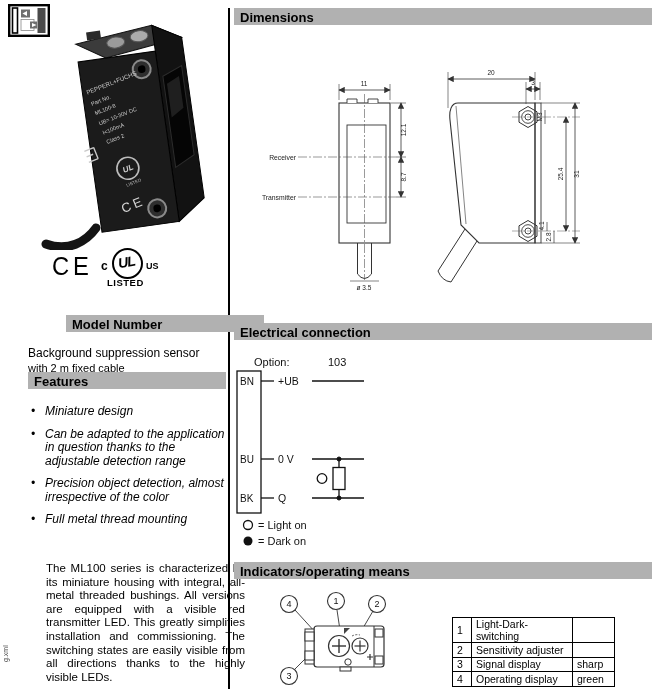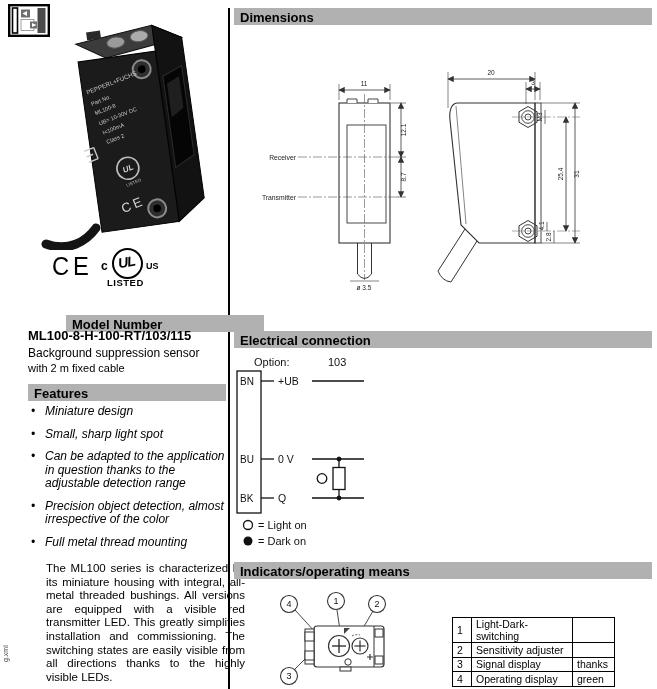--- a/index.html
+++ b/index.html
@@ -107,28 +107,26 @@
   <div class="abs ul-wrap">
     <div class="ul-circle">
       <span class="ul-letters">UL</span>
     </div>
     <span class="ul-c">c</span>
     <span class="ul-us">US</span>
     <span class="ul-listed">LISTED</span>
   </div>
 
   <div class="sec-bar bar-left" style="top:315px;margin-left:38px;">Model Number</div>
-  <div class="abs model">ML100-8-H-100-RT/103/115</div>
   <div class="abs desc1">Background suppression sensor</div>
   <div class="abs desc2">with 2 m fixed cable</div>
 
-  <div class="sec-bar bar-left" style="top:384px;">Features</div>
+  <div class="sec-bar bar-left" style="top:372px;">Features</div>
   <ul class="features-list">
     <li>Miniature design</li>
-    <li>Small, sharp light spot</li>
     <li>Can be adapted to the application in question thanks to the adjustable detection range</li>
     <li>Precision object detection, almost irrespective of the color</li>
     <li>Full metal thread mounting</li>
   </ul>
 
   <div class="abs prod-para">The ML100 series is characterized by its miniature housing with integral, all-metal threaded bushings. All versions are equipped with a visible red transmitter LED. This greatly simplifies installation and commissioning. The switching states are easily visible from all directions thanks to the highly visible LEDs.</div>
 
   <div class="side-note">g.xml</div>
 
   <div class="sec-bar bar-right" style="top:8px;">Dimensions</div>
@@ -208,21 +206,21 @@
     </g>
     <text class="dimtxt" x="257" y="41" text-anchor="middle">20</text>
     <text class="dimtxt" x="299" y="51" text-anchor="middle">3</text>
     <text class="dimtxt" x="308" y="83" text-anchor="middle" transform="rotate(-90 308 83)">M3</text>
     <text class="dimtxt" x="329" y="140" text-anchor="middle" transform="rotate(-90 329 140)">25.4</text>
     <text class="dimtxt" x="345" y="140" text-anchor="middle" transform="rotate(-90 345 140)">31</text>
     <text class="dimtxt" x="310" y="192" text-anchor="middle" transform="rotate(-90 310 192)">4.1</text>
     <text class="dimtxt" x="317" y="203" text-anchor="middle" transform="rotate(-90 317 203)">2.8</text>
   </svg>
 
-  <div class="sec-bar bar-right" style="top:331px;">Electrical connection</div>
+  <div class="sec-bar bar-right" style="top:323px;">Electrical connection</div>
 
   <svg class="abs" style="left:234px;top:352px;" width="419" height="206" viewBox="0 0 419 206">
     <text class="opttxt" x="20" y="14">Option:</text>
     <text class="opttxt" x="94" y="14">103</text>
     <g stroke="#111" fill="none">
       <rect x="3" y="19" width="24" height="142" stroke-width="1.3"></rect>
       <line x1="27" y1="29" x2="40" y2="29" stroke-width="1.3"></line>
       <line x1="27" y1="107" x2="40" y2="107" stroke-width="1.3"></line>
       <line x1="27" y1="146" x2="40" y2="146" stroke-width="1.3"></line>
       <line x1="78" y1="29" x2="130" y2="29" stroke-width="1.3"></line>
@@ -298,21 +296,21 @@
       <td class="c3"></td>
     </tr>
     <tr>
       <td class="c1">2</td>
       <td class="c2">Sensitivity adjuster</td>
       <td class="c3"></td>
     </tr>
     <tr>
       <td class="c1">3</td>
       <td class="c2">Signal display</td>
-      <td class="c3">thanks</td>
+      <td class="c3">sharp</td>
     </tr>
     <tr>
       <td class="c1">4</td>
       <td class="c2">Operating display</td>
       <td class="c3">green</td>
     </tr>
   </tbody>
     </table>
 
 </div>

